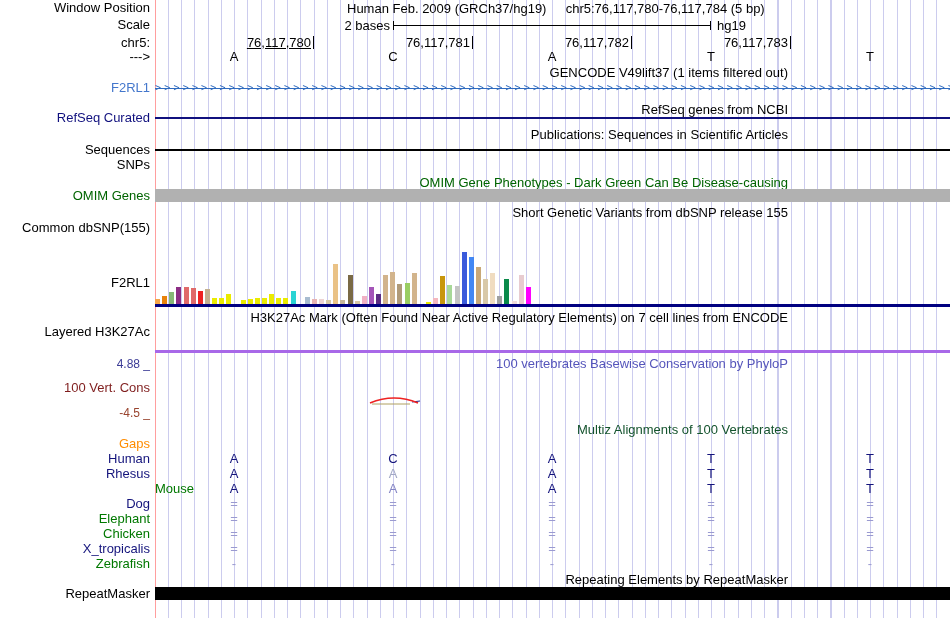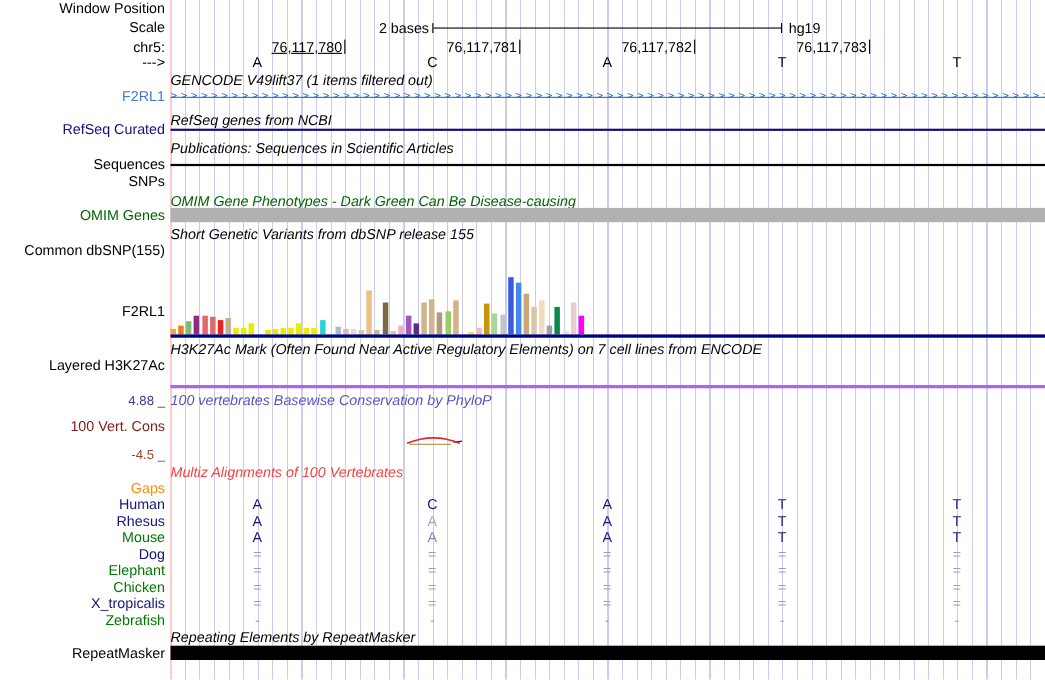--- a/index.html
+++ b/index.html
@@ -1,19 +1,19 @@
 <!DOCTYPE html>
 <html><head>
 <meta charset="utf-8">
 <style>
   html,body{margin:0;padding:0;background:#fff;}
   #browser{position:relative;width:950px;height:618px;background:#fff;overflow:hidden;
            font-family:"Liberation Sans",sans-serif;font-size:13px;color:#000;}
   .llabel{position:absolute;left:0;width:150px;text-align:right;white-space:nowrap;line-height:14px;}
-  .title{position:absolute;left:155px;width:633px;text-align:left;white-space:nowrap;line-height:14px;font-style:italic;}
+  .title{position:absolute;left:155px;width:633px;text-align:right;white-space:nowrap;line-height:14px;}
   .abs{position:absolute;}
   .grid{position:absolute;top:0;left:168px;width:782px;height:618px;
         background:repeating-linear-gradient(to right,#ccccee 0,#ccccee 1px,transparent 1px,transparent 13.25px);}
   .pinkline{position:absolute;left:155px;top:0;width:1px;height:618px;background:#ff9e9e;}
   .hbar{position:absolute;left:155px;width:795px;}
   .tick{position:absolute;height:13px;line-height:13px;border-right:1px solid #000;padding-right:2px;white-space:nowrap;}
   .baseletter{position:absolute;width:14px;text-align:center;line-height:14px;}
   .alncell{position:absolute;width:14px;text-align:center;line-height:14px;}
   .arrowline{position:absolute;left:155px;width:795px;height:12px;overflow:hidden;
              font-family:"DejaVu Sans Mono",monospace;font-size:10px;line-height:12px;
@@ -24,20 +24,25 @@
 </style>
 </head>
 <body>
 
 <div id="browser">
 
   <div class="grid"></div>
   <div class="pinkline"></div>
 
   <div class="llabel" style="top:1px">Window Position</div>
+  <div class="abs" style="left:347px;top:1px;white-space:nowrap">
+    <span>Human Feb. 2009 (GRCh37/hg19)</span>
+    <span style="display:inline-block;width:12px"></span>
+    <span>chr5:76,117,780-76,117,784 (5 bp)</span>
+  </div>
 
   <div class="llabel" style="top:18px">Scale</div>
   <div class="abs" style="right:560px;top:18px">2 bases</div>
   <div class="scalebar" style="left:393px;top:21px;width:316px"></div>
   <div class="abs" style="left:717px;top:18px">hg19</div>
 
   <div class="llabel" style="top:36px">chr5:</div>
   <div id="ruler-positions">
       <span class="tick" style="position: absolute; top: 36px; right: 636px; text-decoration: underline;">76,117,780</span>
       <span class="tick" style="position: absolute; top: 36px; right: 477px;">76,117,781</span>
@@ -136,36 +141,36 @@
   <div class="llabel" style="top:357px;color:#3c3c96;font-size:12px">4.88 _</div>
   <div class="title" style="top:357px;color:#5555bb">100 vertebrates Basewise Conservation by PhyloP</div>
   <div class="llabel" style="top:381px;color:#7f1d1d">100 Vert. Cons</div>
   <svg class="abs" style="left:366px;top:391px" width="56" height="15">
     <path d="M6 13 L44 13" stroke="#b0a060" stroke-width="1" fill="none"></path>
     <path d="M46 11 L54 10" stroke="#22228a" stroke-width="1.2" fill="none"></path>
     <path d="M4 12 Q28 2 52 12" stroke="#ee2222" stroke-width="1.6" fill="none"></path>
   </svg>
   <div class="llabel" style="top:406px;color:#99442e;font-size:12px">-4.5 _</div>
 
-  <div class="title" style="top:423px;color:#ef4444">Multiz Alignments of 100 Vertebrates</div>
+  <div class="title" style="top:423px;color:#14532d">Multiz Alignments of 100 Vertebrates</div>
   <div id="multiz-rows">
       <span class="llabel" style="top: 437px; color: rgb(255, 140, 0);">Gaps</span>
       <span class="llabel" style="top: 452px; color: rgb(20, 20, 124);">Human</span>
       <span class="alncell" style="left: 227px; top: 452px; color: rgb(20, 20, 124);">A</span>
       <span class="alncell" style="left: 386px; top: 452px; color: rgb(20, 20, 124);">C</span>
       <span class="alncell" style="left: 545px; top: 452px; color: rgb(20, 20, 124);">A</span>
       <span class="alncell" style="left: 704px; top: 452px; color: rgb(20, 20, 124);">T</span>
       <span class="alncell" style="left: 863px; top: 452px; color: rgb(20, 20, 124);">T</span>
       <span class="llabel" style="top: 467px; color: rgb(20, 20, 124);">Rhesus</span>
       <span class="alncell" style="left: 227px; top: 467px; color: rgb(20, 20, 124);">A</span>
       <span class="alncell" style="left: 386px; top: 467px; color: rgb(162, 168, 196);">A</span>
       <span class="alncell" style="left: 545px; top: 467px; color: rgb(20, 20, 124);">A</span>
       <span class="alncell" style="left: 704px; top: 467px; color: rgb(20, 20, 124);">T</span>
       <span class="alncell" style="left: 863px; top: 467px; color: rgb(20, 20, 124);">T</span>
-      <span class="llabel" style="top: 482px; color: rgb(0, 120, 0);">Mouse</span>
+      <span class="llabel" style="top: 482px; color: rgb(0, 120, 0); margin-left: 44px;">Mouse</span>
       <span class="alncell" style="left: 227px; top: 482px; color: rgb(20, 20, 124);">A</span>
       <span class="alncell" style="left: 386px; top: 482px; color: rgb(133, 133, 196);">A</span>
       <span class="alncell" style="left: 545px; top: 482px; color: rgb(20, 20, 124);">A</span>
       <span class="alncell" style="left: 704px; top: 482px; color: rgb(20, 20, 124);">T</span>
       <span class="alncell" style="left: 863px; top: 482px; color: rgb(20, 20, 124);">T</span>
       <span class="llabel" style="top: 497px; color: rgb(20, 20, 124);">Dog</span>
       <span class="alncell" style="left: 227px; top: 497px; color: rgb(154, 154, 208);">=</span>
       <span class="alncell" style="left: 386px; top: 497px; color: rgb(154, 154, 208);">=</span>
       <span class="alncell" style="left: 545px; top: 497px; color: rgb(154, 154, 208);">=</span>
       <span class="alncell" style="left: 704px; top: 497px; color: rgb(154, 154, 208);">=</span>

